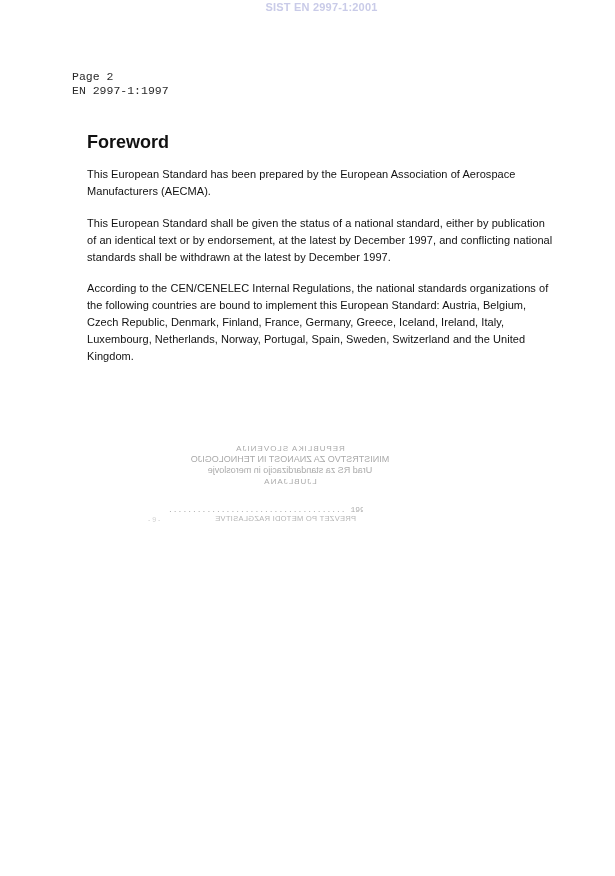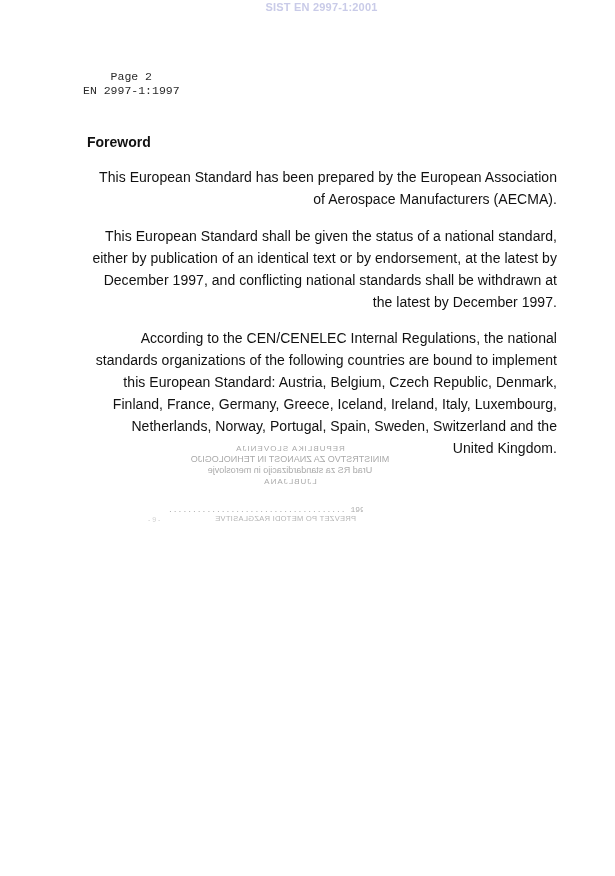--- a/index.html
+++ b/index.html
@@ -3,31 +3,30 @@
   <meta charset="utf-8">
   <style>
     html, body { margin: 0; padding: 0; background: #ffffff; }
     body { width: 615px; height: 876px; position: relative; overflow: hidden; }
     .watermark {
       position: absolute; top: 1px; left: 14px; width: 615px; text-align: center;
       font-family: "Liberation Sans", sans-serif; font-weight: bold; font-size: 11px;
       color: #c9cbe8; letter-spacing: 0.2px;
     }
     .header {
-      position: absolute; left: 83px; top: 70px;
+      position: absolute; left: 72px; top: 70px;
       font-family: "Liberation Mono", monospace; font-size: 11.5px; line-height: 14px;
       color: #2a2a2a;
-      text-align: center;
     }
     .content {
       position: absolute; left: 87px; top: 134px; width: 470px;
       font-family: "Liberation Sans", sans-serif; color: #111111;
     }
-    .title { font-weight: bold; font-size: 14px; line-height: 16px; margin: 0 0 16px 0; }
-    .para { font-size: 14px; line-height: 22px; margin: 0 0 14.5px 0; letter-spacing: 0.05px; text-align: right; }
+    .title { font-weight: bold; font-size: 18px; line-height: 16px; margin: 0 0 16px 0; }
+    .para { font-size: 11px; line-height: 17px; margin: 0 0 14.5px 0; letter-spacing: 0.05px; }
     .stamp {
       position: absolute; left: 190px; top: 443px; width: 200px;
       font-family: "Liberation Sans", sans-serif; color: #7a7a7a; opacity: 0.65;
       text-align: center;
     }
     .stamp-line { font-size: 9px; line-height: 11px; transform: scaleX(-1); white-space: nowrap; }
     .stamp-line.narrow { font-size: 8px; letter-spacing: 1px; }
     .stamp-dots {
       position: absolute; left: 168px; top: 505px; width: 195px;
       font-family: "Liberation Mono", monospace; font-size: 8px; color: #8a8a8a; opacity: 0.7;

